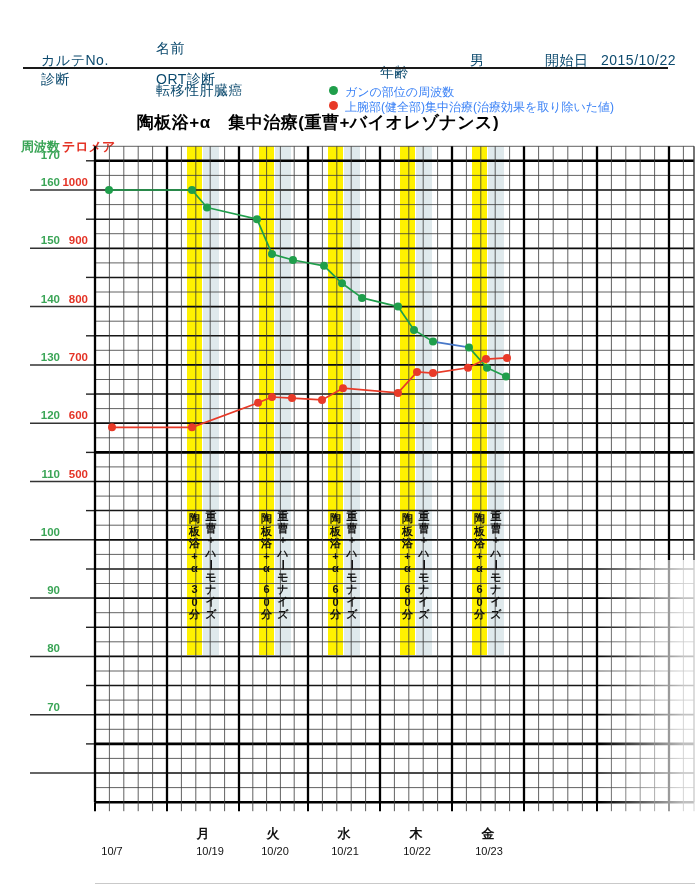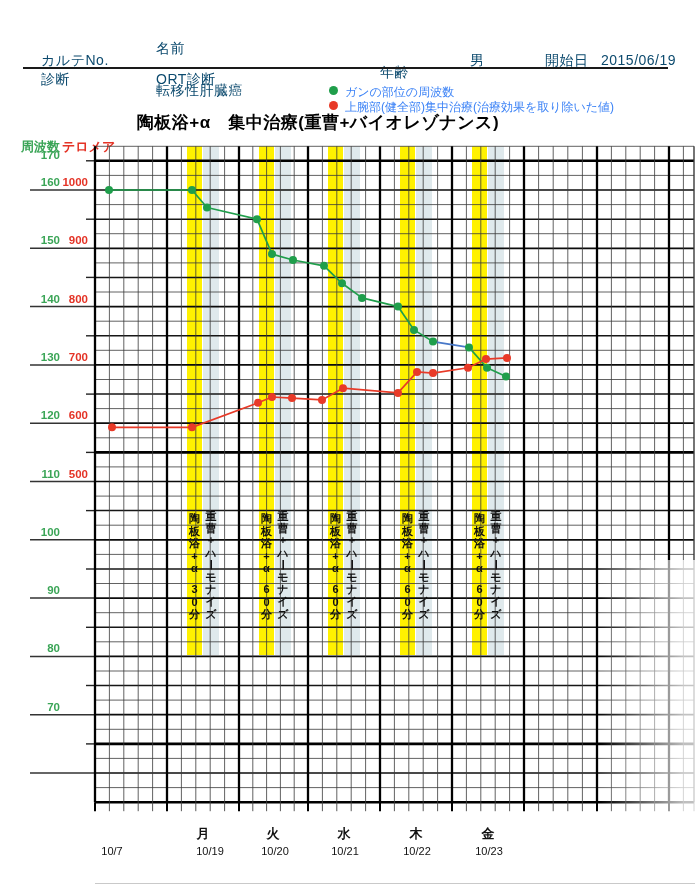--- a/index.html
+++ b/index.html
@@ -21,21 +21,21 @@
   .botline{position:absolute;height:1px;background:#c9c9c9;}
 </style>
 </head>
 <body>
 
 <div class="abs hdr" style="left:23px;top:52px;">カルテNo.</div>
 <div class="abs hdr" style="left:138px;top:40px;">名前</div>
 <div class="abs hdr" style="left:362px;top:64px;">年齢</div>
 <div class="abs hdr" style="left:452px;top:52px;">男</div>
 <div class="abs hdr" style="left:527px;top:52px;">開始日</div>
-<div class="abs hdr" style="left:583px;top:52px;">2015/06/19</div>
+<div class="abs hdr" style="left:583px;top:52px;">2015/10/22</div>
 <div class="hline" style="left:23px;top:67px;width:645px;"></div>
 <div class="abs hdr" style="left:23px;top:71px;text-align:right;">診断</div>
 <div class="abs hdr" style="left:138px;top:71px;">ORT診断</div>
 <div class="abs hdr" style="left:138px;top:82px;">転移性肝臓癌</div>
 
 <span class="legend-dot" style="left:329px;top:86px;background:#1f9e4b;"></span>
 <div class="abs legend-txt" style="left:345px;top:84px;">ガンの部位の周波数</div>
 <span class="legend-dot" style="left:329px;top:101px;background:#e83a28;"></span>
 <div class="abs legend-txt" style="left:345px;top:99px;">上腕部(健全部)集中治療(治療効果を取り除いた値)</div>
 

